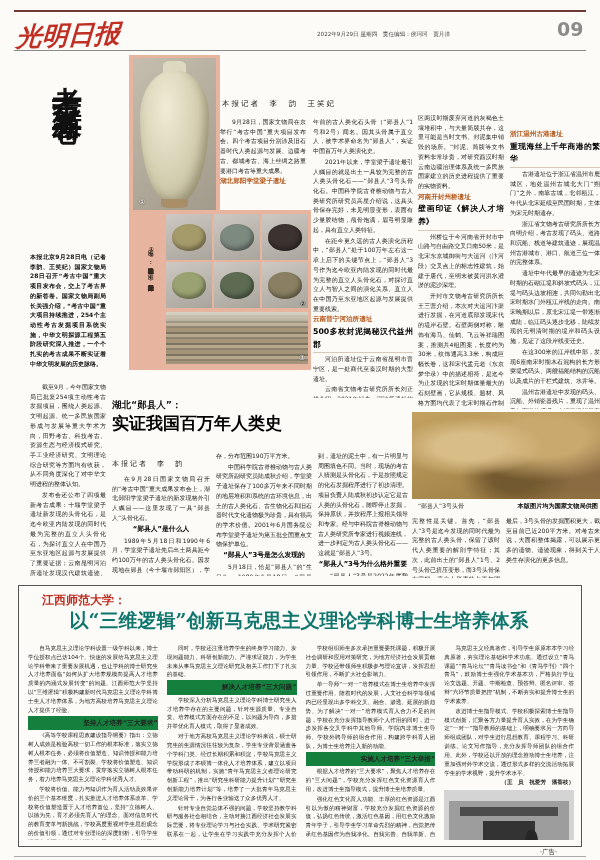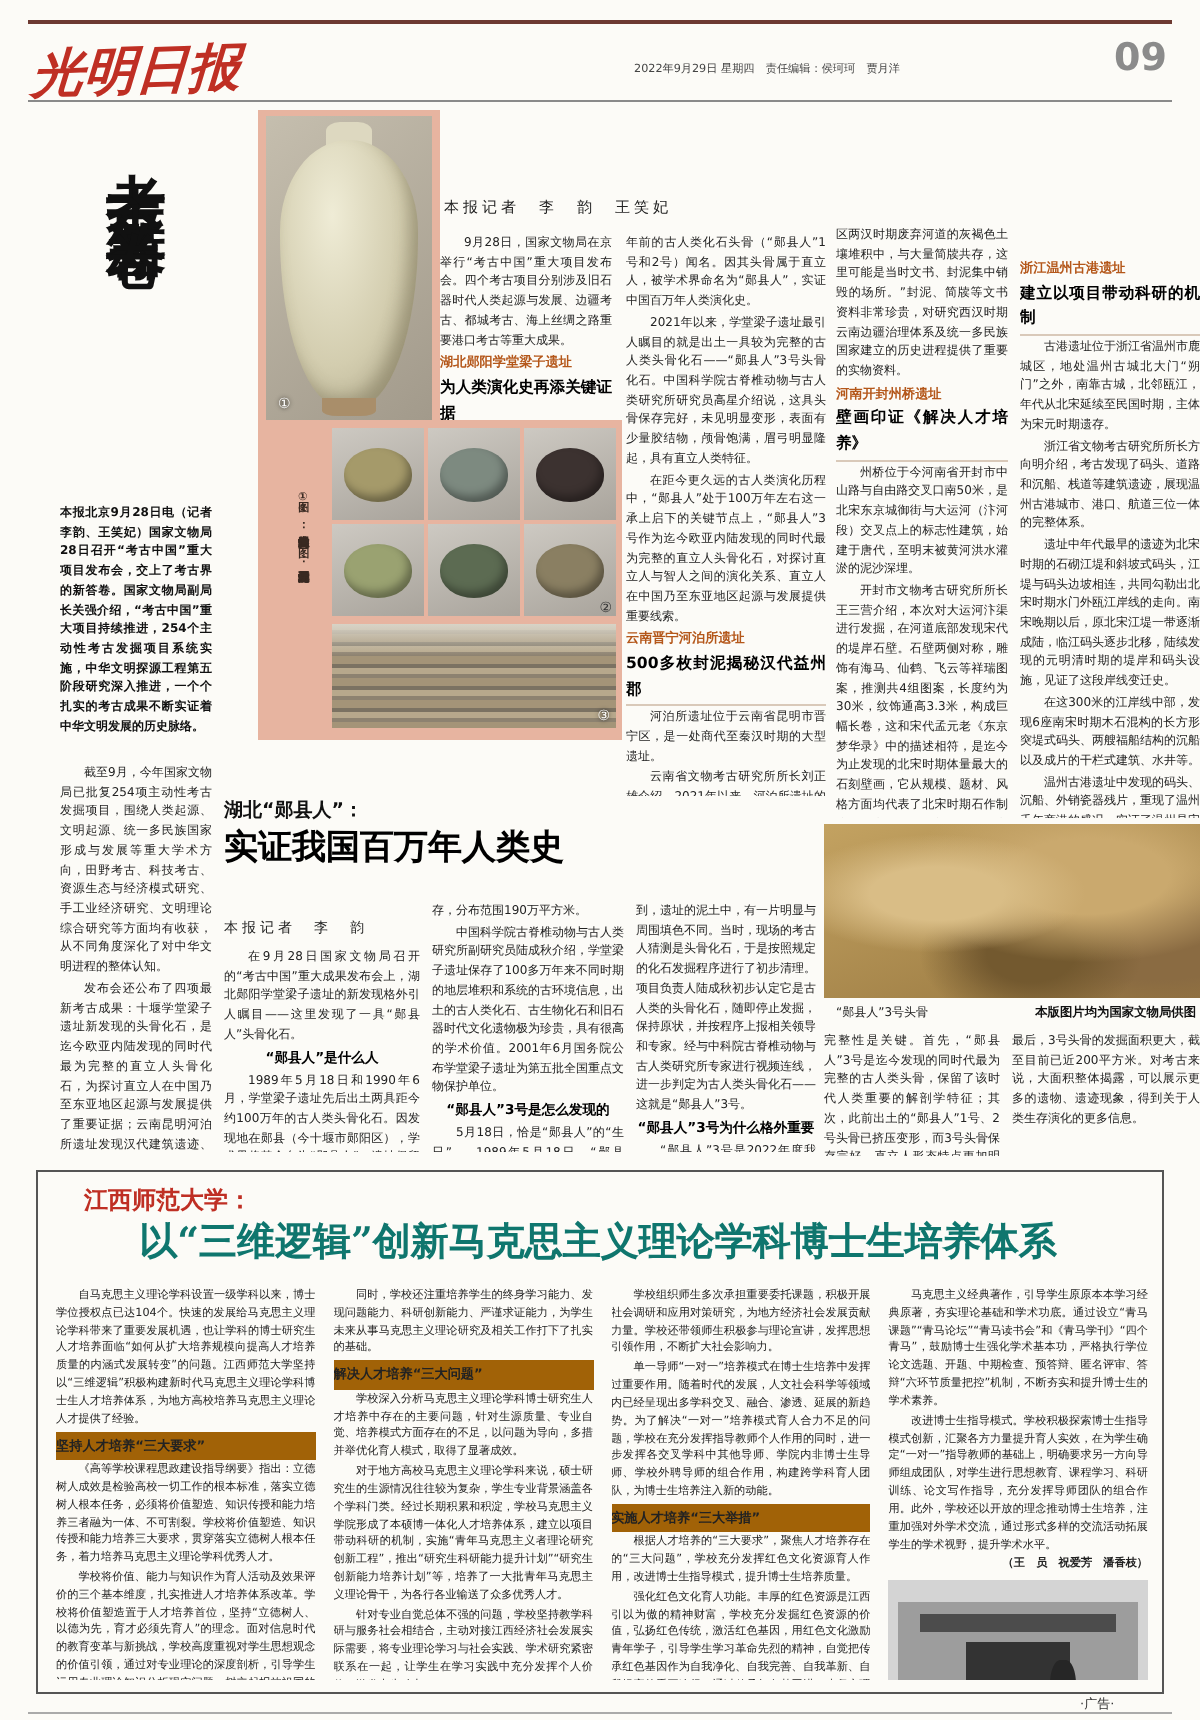--- a/index.html
+++ b/index.html
@@ -71,21 +71,21 @@
   .skull-cap-right{position:absolute;left:430px;top:502px;width:168px;text-align:right;font-size:6.2px;font-weight:bold;color:#111;}
 
   
   .ad-box{position:absolute;left:18px;top:585px;width:562px;height:260px;border:1px solid #555;background:#fcfbf7;}
   .ad-kicker{position:absolute;left:42px;top:592px;font-size:12px;font-weight:bold;color:#bf2f24;}
   .ad-headline{position:absolute;left:20px;top:608px;width:558px;text-align:center;
       font-family:"DejaVu Serif","Liberation Serif",serif;font-weight:bold;font-size:19px;color:#0f766e;white-space:nowrap;}
   .ad-cols{position:absolute;left:28px;top:644px;width:546px;height:196px;display:flex;gap:9px;}
   .ad-col{flex:1;font-size:5.6px;line-height:1.58;text-align:justify;overflow:hidden;color:#222;}
   .ad-col p{margin:0 0 1px;text-indent:2em;}
-  .ad-sub{background:#a16207;text-align:left;font-weight:bold;font-size:6.6px;padding:2px 0;margin:3px 0;text-indent:0 !important;}
+  .ad-sub{background:#15803d;text-align:right;font-weight:bold;font-size:6.6px;padding:2px 0;margin:3px 0;text-indent:0 !important;}
   .ad-sign{text-align:right;text-indent:0 !important;font-weight:bold;}
   .ad-label{position:absolute;left:540px;top:848px;font-size:6.5px;color:#333;}
   .ad-photo{position:relative;width:100%;height:76px;margin-top:3px;background:#d4d4d4;overflow:hidden;}
   .ad-photo .bld{position:absolute;left:4%;top:14%;width:92%;height:86%;background:#9d9d9d;}
   .ad-photo .banner{position:absolute;left:12%;top:22%;width:76%;height:12%;background:#4c4c4c;}
   .ad-photo .door{position:absolute;left:30%;top:40%;width:40%;height:48%;background:#333;}
   .ad-photo .statue{position:absolute;left:62%;top:52%;width:10%;height:40%;background:#262626;border-radius:40% 40% 0 0;}
 </style>
 </head>
 <body>
@@ -144,21 +144,20 @@
     <p>截至9月，今年国家文物局已批复254项主动性考古发掘项目，围绕人类起源、文明起源、统一多民族国家形成与发展等重大学术方向，田野考古、科技考古、资源生态与经济模式研究、手工业经济研究、文明理论综合研究等方面均有收获，从不同角度深化了对中华文明进程的整体认知。</p>
     <p>发布会还公布了四项最新考古成果：十堰学堂梁子遗址新发现的头骨化石，是迄今欧亚内陆发现的同时代最为完整的直立人头骨化石，为探讨直立人在中国乃至东亚地区起源与发展提供了重要证据；云南昆明河泊所遗址发现汉代建筑遗迹、出土大量封泥和简牍，是统一多民族国家形成与发展的重要实证；河南开封州桥及汴河遗址再现了大运河及东京城的繁荣盛景，印证了开封的城市历史文脉；浙江温州朔门古港遗址再现宋元时期海上丝绸之路的繁荣图景，是我国海洋考古与城市考古结合的重大收获。</p>
 
   </div>
 
   <div class="main-byline">本报记者　李　韵　王笑妃</div>
 
   <div class="abs body-text" style="left:220px;top:117px;width:86px;height:93px;">
     <p>9月28日，国家文物局在京举行“考古中国”重大项目发布会。四个考古项目分别涉及旧石器时代人类起源与发展、边疆考古、都城考古、海上丝绸之路重要港口考古等重大成果。</p>
     <p class="sub-kicker">湖北郧阳学堂梁子遗址</p>
-    <p class="sub-title">为人类演化史再添关键证据</p>
 
   </div>
 
   <div class="abs body-text" style="left:313px;top:117px;width:100px;height:281px;">
     <p class="noindent">年前的古人类化石头骨（“郧县人”1号和2号）闻名。因其头骨属于直立人，被学术界命名为“郧县人”，实证中国百万年人类演化史。</p>
     <p>2021年以来，学堂梁子遗址最引人瞩目的就是出土一具较为完整的古人类头骨化石——“郧县人”3号头骨化石。中国科学院古脊椎动物与古人类研究所研究员高星介绍说，这具头骨保存完好，未见明显变形，表面有少量胶结物，颅骨饱满，眉弓明显隆起，具有直立人类特征。</p>
     <p>在距今更久远的古人类演化历程中，“郧县人”处于100万年左右这一承上启下的关键节点上，“郧县人”3号作为迄今欧亚内陆发现的同时代最为完整的直立人头骨化石，对探讨直立人与智人之间的演化关系、直立人在中国乃至东亚地区起源与发展提供重要线索。</p>
     <p class="sub-kicker">云南晋宁河泊所遗址</p>
     <p class="sub-title">500多枚封泥揭秘汉代益州郡</p>
     <p>河泊所遗址位于云南省昆明市晋宁区，是一处商代至秦汉时期的大型遗址。</p>
@@ -170,21 +169,21 @@
     <p class="noindent">区两汉时期废弃河道的灰褐色土壤堆积中，与大量简牍共存，这里可能是当时文书、封泥集中销毁的场所。”封泥、简牍等文书资料非常珍贵，对研究西汉时期云南边疆治理体系及统一多民族国家建立的历史进程提供了重要的实物资料。</p>
     <p class="sub-kicker">河南开封州桥遗址</p>
     <p class="sub-title">壁画印证《解决人才培养》</p>
     <p>州桥位于今河南省开封市中山路与自由路交叉口南50米，是北宋东京城御街与大运河（汴河段）交叉点上的标志性建筑，始建于唐代，至明末被黄河洪水灌淤的泥沙深埋。</p>
     <p>开封市文物考古研究所所长王三营介绍，本次对大运河汴渠进行发掘，在河道底部发现宋代的堤岸石壁。石壁两侧对称，雕饰有海马、仙鹤、飞云等祥瑞图案，推测共4组图案，长度约为30米，纹饰通高3.3米，构成巨幅长卷，这和宋代孟元老《东京梦华录》中的描述相符，是迄今为止发现的北宋时期体量最大的石刻壁画，它从规模、题材、风格方面均代表了北宋时期石作制度的最高规格和雕刻技术的最高水平，是宋代《营造法式》中“石作制度”最好的印证。</p>
 
   </div>
 
   <div class="abs body-text" style="left:510px;top:113px;width:90px;height:296px;">
     <p class="sub-kicker" style="margin-top:16px;">浙江温州古港遗址</p>
-    <p class="sub-title">建立以项目带动科研的机制</p>
+    <p class="sub-title">重现海丝上千年商港的繁华</p>
     <p>古港遗址位于浙江省温州市鹿城区，地处温州古城北大门“朔门”之外，南靠古城，北邻瓯江，年代从北宋延续至民国时期，主体为宋元时期遗存。</p>
     <p>浙江省文物考古研究所所长方向明介绍，考古发现了码头、道路和沉船、栈道等建筑遗迹，展现温州古港城市、港口、航道三位一体的完整体系。</p>
     <p>遗址中年代最早的遗迹为北宋时期的石砌江堤和斜坡式码头，江堤与码头边坡相连，共同勾勒出北宋时期水门外瓯江岸线的走向。南宋晚期以后，原北宋江堤一带逐渐成陆，临江码头逐步北移，陆续发现的元明清时期的堤岸和码头设施，见证了这段岸线变迁史。</p>
     <p>在这300米的江岸线中部，发现6座南宋时期木石混构的长方形突堤式码头、两艘福船结构的沉船以及成片的干栏式建筑、水井等。</p>
     <p>温州古港遗址中发现的码头、沉船、外销瓷器残片，重现了温州千年商港的盛况，实证了温州是宋元以来海上贸易的重要港口，生动再现了宋元时期温州“城港航”关联发展、“江心双塔临潮立”的商丝繁华，是近年来我国海洋考古、城市考古取得的重大收获。</p>
   </div>
 
   <div class="skull-photo"></div>
   <div class="skull-cap-left">“郧县人”3号头骨</div>
   <div class="skull-cap-right">本版图片均为国家文物局供图</div>

